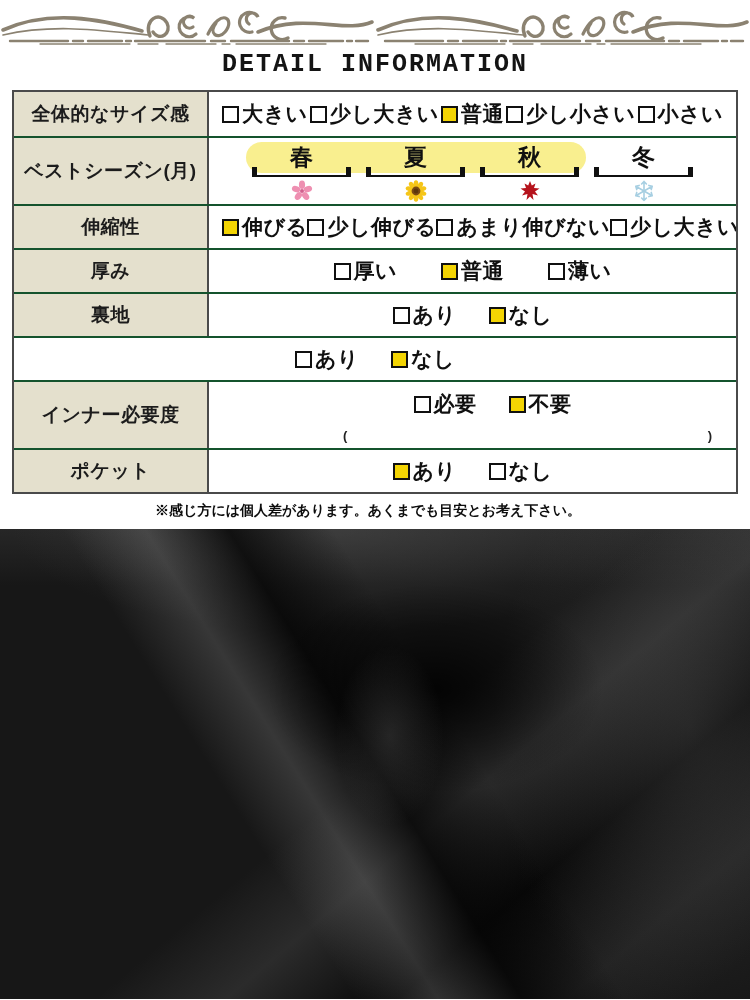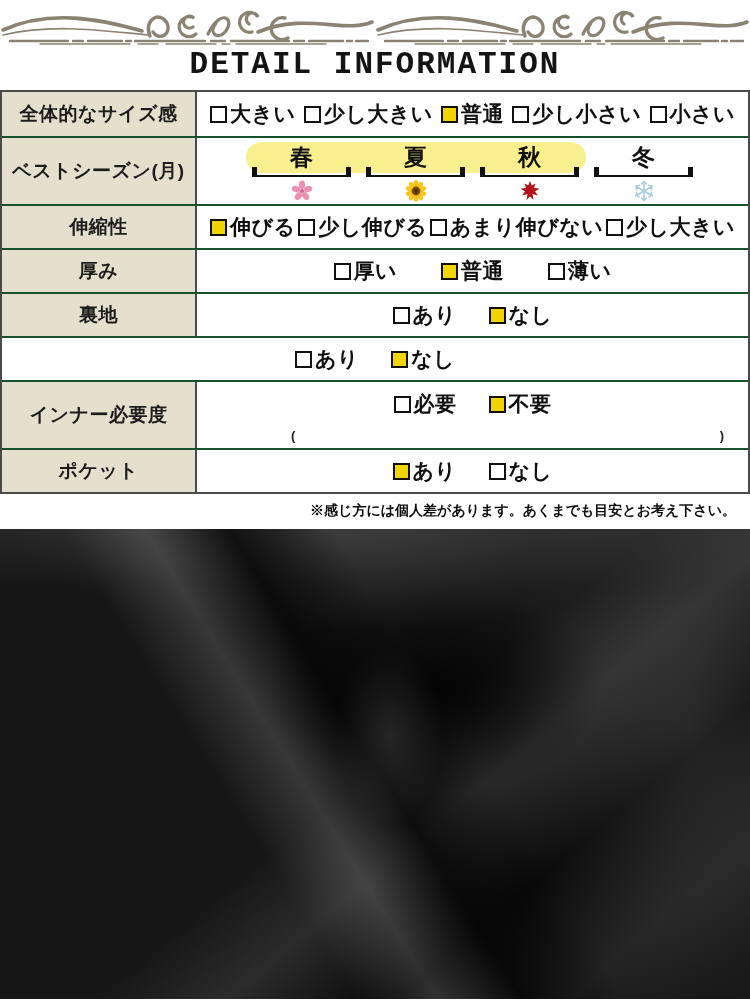--- a/index.html
+++ b/index.html
@@ -5,25 +5,25 @@
   * { box-sizing: border-box; margin: 0; padding: 0; }
   html,body { width: 750px; height: 1000px; background: #fff; overflow: hidden;
               font-family: "Liberation Sans", sans-serif; color: #111; }
 
   
   .ornament { height: 46px; padding-top: 3px; color: var(--ornament, #8b8271); }
   .ornament svg { display: block; margin: 0 auto; }
 
   
   .title { text-align: center; font-family: "Liberation Mono", monospace;
-           font-weight: bold; font-size: 31px; letter-spacing: 2px;
+           font-weight: bold; font-size: 25px; letter-spacing: 2px;
            line-height: 32px; margin: 3px 0 9px; color: #141414; }
 
   
-  .detail-table { margin: 0 0; border: 2px solid var(--table-border, #4a4a4a); background: #fff; }
+  .detail-table { margin: 0 12px; border: 2px solid var(--table-border, #4a4a4a); background: #fff; }
   .row { display: flex; height: 44px; border-top: 2px solid #14532d; }
   .row:first-child { border-top: none; }
   .row.tall { height: 68px; }
   .label-cell { width: 195px; flex: 0 0 195px; background: var(--label-bg, #e4e0cd);
                 border-right: 2px solid var(--table-border, #4a4a4a);
                 display: flex; align-items: center; justify-content: center;
                 font-size: 19px; font-weight: bold; letter-spacing: 0.5px; color: #1c1c1c; }
   .value-cell { flex: 1; display: flex; align-items: stretch; position: relative; overflow: hidden; }
 
   .opts-line { display: flex; align-items: center; width: 100%; }
@@ -31,21 +31,21 @@
   .opts-line.center { justify-content: center; gap: 32px; }
   .opts-line.center3 { justify-content: center; gap: 44px; }
 
   .opt { display: inline-flex; align-items: center; font-size: 21px; font-weight: bold;
          letter-spacing: 0.5px; white-space: nowrap; color: #101010; }
   .cb { width: 17px; height: 17px; border: 2.5px solid #101010; background: #fff;
         margin-right: 3px; flex: 0 0 17px; }
   .cb.checked { background: var(--cb-yellow, #f3d403); }
 
   
-  .with-note { flex-direction: column; justify-content: flex-end; }
+  .with-note { flex-direction: column; justify-content: flex-end; padding-left: 40px; }
   .with-note .opts-line { flex: 1; }
   .note-line { display: flex; justify-content: space-between; align-items: center;
                padding: 0 24px 4px 94px; font-size: 13px; font-weight: bold; color: #222;
                height: 22px; width: 100%; }
 
   
   .seasons { display: flex; justify-content: center; align-items: flex-start;
              gap: 10px; padding-top: 6px; position: relative; }
   .season-pill { position: absolute; top: 4px; height: 31px; border-radius: 16px;
                  background: var(--pill, #f9ef8f); z-index: 0; }
@@ -53,21 +53,21 @@
                 position: relative; z-index: 1; }
   .season-name { font-size: 23px; font-weight: bold; line-height: 26px; color: #101010; }
   .bracket { width: 96%; height: 8px; border-bottom: 2px solid #101010; position: relative; margin-top: -1px; }
   .bracket::before, .bracket::after { content: ""; position: absolute; bottom: -2px;
                 width: 5px; height: 10px; background: #101010; }
   .bracket::before { left: 0; }
   .bracket::after { right: 0; }
   .season-icon { margin-top: 3px; height: 22px; line-height: 0; }
 
   
-  .footnote { text-align: right; margin: 8px 14px 0 0; font-size: 14px;
+  .footnote { text-align: center; margin: 8px 14px 0 0; font-size: 14px;
               font-weight: bold; color: #0d0d0d; height: 18px; }
 
   
   .fabric-photo { margin-top: 9px; height: 470px; width: 750px;
     background-color: var(--fabric, #171717);
     background-image:
       radial-gradient(ellipse 90px 150px at 52% 44%, rgba(140,140,140,0.22), rgba(0,0,0,0) 60%),
       radial-gradient(ellipse 240px 150px at 58% 34%, rgba(0,0,0,0.85), rgba(0,0,0,0) 70%),
       linear-gradient(58deg, rgba(0,0,0,0) 34%, rgba(115,115,115,0.35) 42%, rgba(5,5,5,0.75) 50%, rgba(0,0,0,0) 60%),
       radial-gradient(ellipse 500px 160px at 45% 0%, rgba(95,95,95,0.40), rgba(0,0,0,0) 65%),

